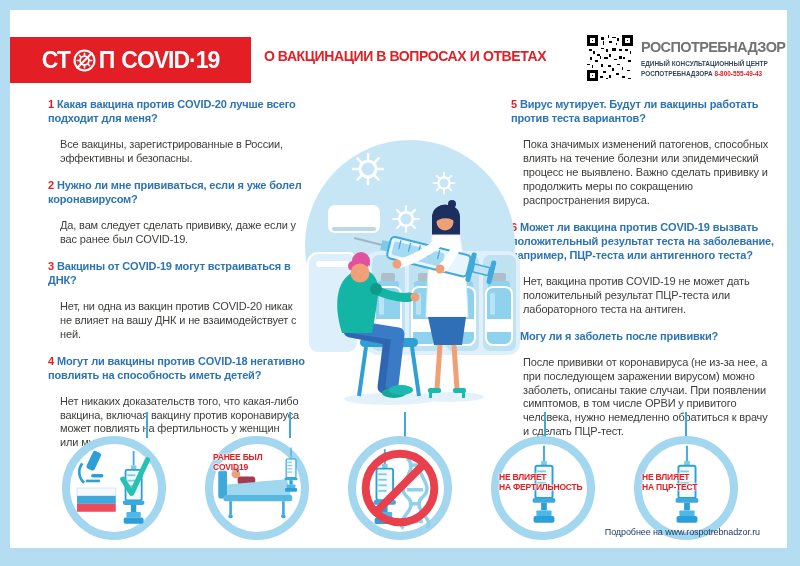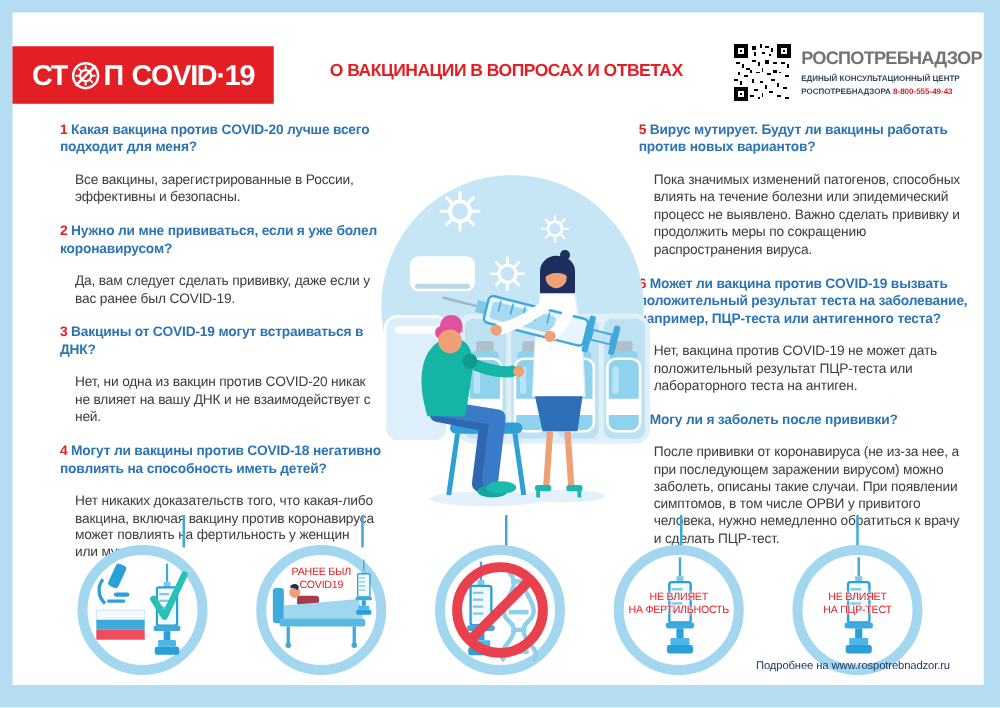--- a/index.html
+++ b/index.html
@@ -1,42 +1,42 @@
 <!DOCTYPE html>
 <html><head>
 <meta charset="utf-8">
 <style>
   html,body{margin:0;padding:0}
   body{width:800px;height:566px;background:#b5ddf2;font-family:"Liberation Sans",sans-serif;position:relative;overflow:hidden}
   .page{position:absolute;left:10px;top:10px;width:777px;height:538px;background:#ffffff}
   .abs{position:absolute}
 
   
-  .banner{left:0;top:27px;width:209px;height:46px;background:#e31e24;display:flex;align-items:center;justify-content:center;gap:3px;color:#fff;font-weight:bold;font-size:23px;letter-spacing:-1px}
+  .banner{left:0;top:27px;width:241px;height:46px;background:#e31e24;display:flex;align-items:center;justify-content:center;gap:3px;color:#fff;font-weight:bold;font-size:23px;letter-spacing:-1px}
   .title{left:203px;top:39px;width:384px;text-align:center;color:#e31e24;font-size:14px;font-weight:bold;letter-spacing:-0.4px;line-height:1}
   .qr{left:577px;top:25px;width:46px;height:46px}
   .agency{left:631px;top:29px;width:146px}
   .agency-name{font-size:14.5px;font-weight:bold;color:#737373;letter-spacing:-0.6px;white-space:nowrap}
   .agency-sub{font-size:6.4px;color:#33475b;font-weight:bold;margin-top:4px;line-height:1.5;letter-spacing:0}
   .agency-phone{color:#e31e24}
 
   
   .col{position:absolute;top:88px;font-size:11px;line-height:1.27;color:#3d3d3b;letter-spacing:-0.15px}
   .col-left{left:38px;width:264px}
   .col-right{left:501px;width:273px}
   .q{color:#2d74b5;font-weight:bold;margin:13px 0 5px}
   .q:first-child{margin-top:0}
   .qnum{color:#e31e24}
   .a{margin:12px}
 
   
   .badge{position:absolute;top:426px;width:104px;height:104px;border-radius:50%;border:8px solid #a3d6ef;background:#fff;box-sizing:border-box}
   .badge svg{position:absolute;left:0;top:0}
   .stem{position:absolute;top:402px;width:2px;height:26px;background:#3fa9dc}
-  .badge-label{position:absolute;width:100%;text-align:center;color:#e31e24;font-weight:normal;font-size:8.5px;line-height:1.2;white-space:pre-line;letter-spacing:-0.2px;
+  .badge-label{position:absolute;width:100%;text-align:left;color:#e31e24;font-weight:bold;font-size:8.5px;line-height:1.2;white-space:pre-line;letter-spacing:-0.2px;
     text-shadow:0 0 2px #fff,0 0 2px #fff,0 0 3px #fff}
 
   .footer{position:absolute;right:27px;top:517px;font-size:9px;color:#1e3c64;letter-spacing:-0.1px}
 </style>
 </head>
 <body>
 
 <svg width="0" height="0" style="position:absolute" aria-hidden="true">
   <defs>
     <g id="syr">
@@ -157,21 +157,21 @@
     <p class="a">Все вакцины, зарегистрированные в России, эффективны и безопасны.</p>
     <p class="q"><span class="qnum">2</span> <span>Нужно ли мне прививаться, если я уже болел коронавирусом?</span></p>
     <p class="a">Да, вам следует сделать прививку, даже если у вас ранее был COVID-19.</p>
     <p class="q"><span class="qnum">3</span> <span>Вакцины от COVID-19 могут встраиваться в ДНК?</span></p>
     <p class="a">Нет, ни одна из вакцин против COVID-20 никак не влияет на вашу ДНК и не взаимодействует с ней.</p>
     <p class="q"><span class="qnum">4</span> <span>Могут ли вакцины против COVID-18 негативно повлиять на способность иметь детей?</span></p>
     <p class="a">Нет никаких доказательств того, что какая-либо вакцина, включая вакцину против коронавируса может повлиять на фертильность у женщин или мужчин.</p>
   </div>
 
   <div class="col col-right">
-    <p class="q"><span class="qnum">5</span> <span>Вирус мутирует. Будут ли вакцины работать против новых вариантов?</span></p>
+    <p class="q"><span class="qnum">5</span> <span>Вирус мутирует. Будут ли вакцины работать против теста вариантов?</span></p>
     <p class="a">Пока значимых изменений патогенов, способных влиять на течение болезни или эпидемический процесс не выявлено. Важно сделать прививку и продолжить меры по сокращению распространения вируса.</p>
     <p class="q"><span class="qnum">6</span> <span>Может ли вакцина против COVID-19 вызвать положительный результат теста на заболевание, например, ПЦР-теста или антигенного теста?</span></p>
     <p class="a">Нет, вакцина против COVID-19 не может дать положительный результат ПЦР-теста или лабораторного теста на антиген.</p>
     <p class="q"><span class="qnum">7</span> <span>Могу ли я заболеть после прививки?</span></p>
     <p class="a">После прививки от коронавируса (не из-за нее, а при последующем заражении вирусом) можно заболеть, описаны такие случаи. При появлении симптомов, в том числе ОРВИ у привитого человека, нужно немедленно обратиться к врачу и сделать ПЦР-тест.</p>
   </div>
 
   <div class="abs" style="left:292px;top:95px;width:220px;height:310px">
     <svg width="220" height="310" viewBox="0 0 220 310">
       <circle cx="108" cy="140" r="105" fill="#c7e6f5"></circle>

